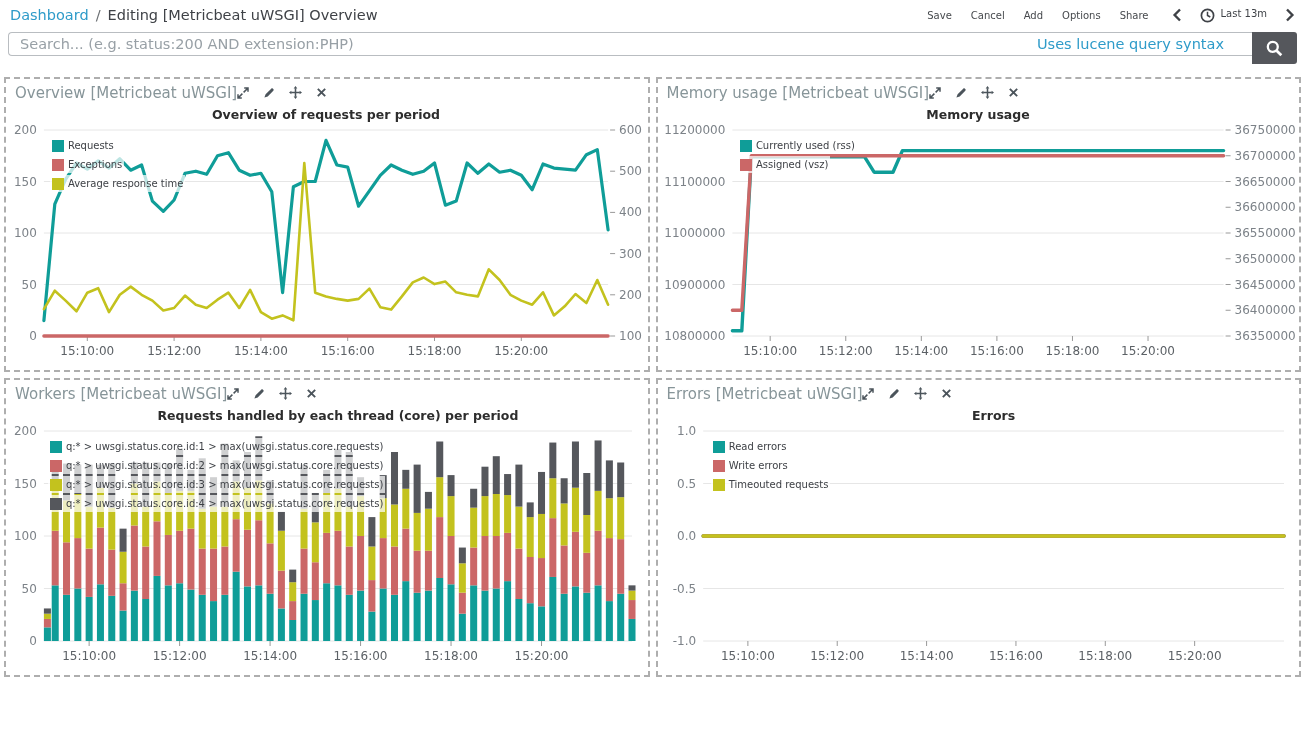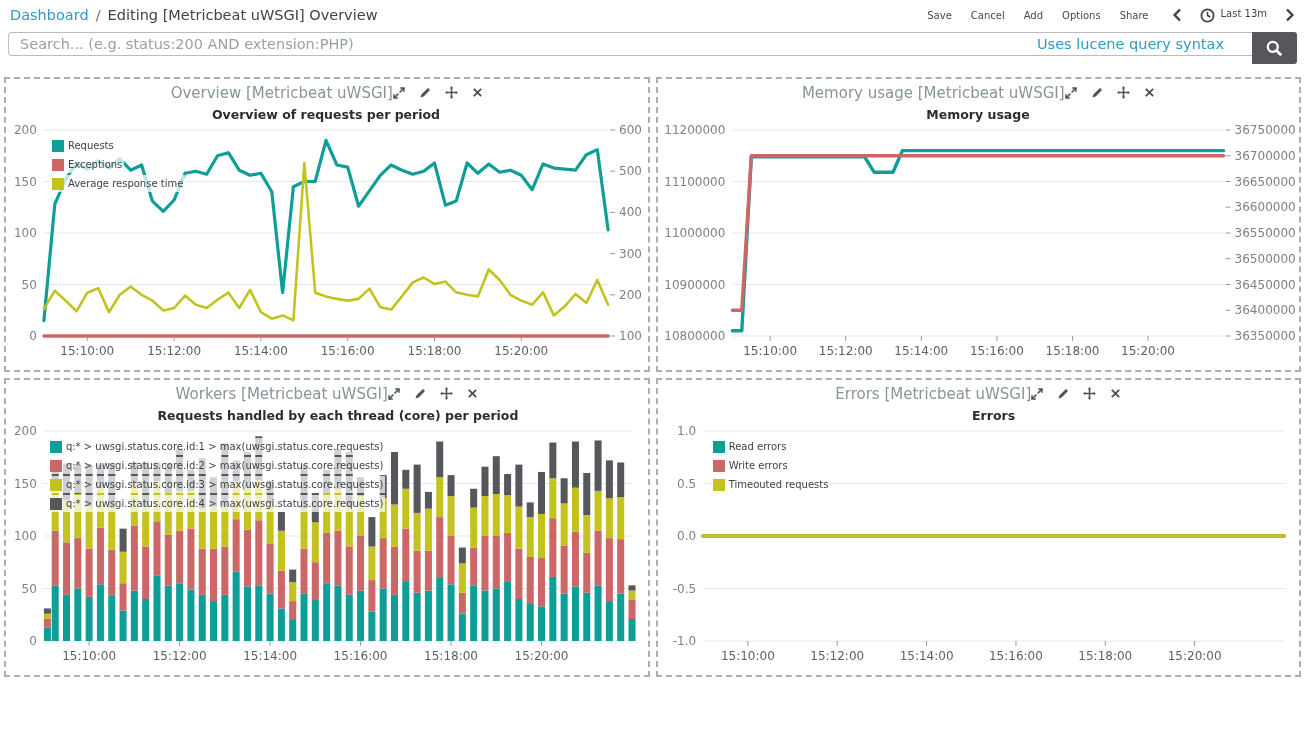--- a/index.html
+++ b/index.html
@@ -24,21 +24,21 @@
     font-size:14.5px; color:#444; font-family:inherit; background:transparent; }
   .search-box input::placeholder { color:#98a0a6; }
   .lucene-hint { color:var(--link); font-size:14.5px; margin-right:28px;
     white-space:nowrap; text-decoration:none; cursor:pointer; }
   .search-btn { width:45px; height:32px; background:var(--dark); border:none;
     border-radius:0 3px 3px 0; display:flex; align-items:center; justify-content:center; cursor:pointer; }
   
   .panel-grid { display:grid; grid-template-columns:1fr 1fr;
     grid-template-rows:295px 299px; gap:6px; margin:13px 4px 0; }
   .panel { position:relative; border:2px dashed #aeaeae; background:#fff; overflow:hidden; }
-  .panel-header { display:flex; justify-content:center; align-items:center;
+  .panel-header { display:flex; justify-content:flex-start; align-items:center;
     height:24px; padding:3px 9px 0; cursor:move; }
   .panel-title { color:var(--panelTitle); font-size:15px; }
   .panel-icons { display:flex; gap:14px; color:var(--icon); align-items:center; }
   .icon-btn { cursor:pointer; display:flex; }
   .chart-area { position:absolute; left:2px; right:2px; top:27px; bottom:2px; }
   .legend { position:absolute; display:flex; flex-direction:column; gap:2px; align-items:flex-start; }
   .legend-item { display:flex; align-items:center; background:rgba(255,255,255,0.72);
     font-size:10px; color:#3e4146; line-height:17px; padding:0 2px; cursor:pointer; white-space:nowrap; }
   .swatch { width:12px; height:12px; margin-right:4px; flex:none; display:inline-block; }
   svg text { font-family:"DejaVu Sans","Liberation Sans",sans-serif; }
@@ -255,21 +255,30 @@
             <text x="261.323076923077" y="249" text-anchor="middle" font-size="12" fill="#5c6166">15:14:00</text>
             <line x1="336.89230769230767" y1="230" x2="336.89230769230767" y2="235" stroke="#999999" stroke-width="1"></line>
             <text x="336.89230769230767" y="249" text-anchor="middle" font-size="12" fill="#5c6166">15:16:00</text>
             <line x1="412.46153846153845" y1="230" x2="412.46153846153845" y2="235" stroke="#999999" stroke-width="1"></line>
             <text x="412.46153846153845" y="249" text-anchor="middle" font-size="12" fill="#5c6166">15:18:00</text>
             <line x1="488.03076923076924" y1="230" x2="488.03076923076924" y2="235" stroke="#999999" stroke-width="1"></line>
             <text x="488.03076923076924" y="249" text-anchor="middle" font-size="12" fill="#5c6166">15:20:00</text>
           </g>
           <polyline points="72.4,224.8 81.8,224.8 91.3,50.8 100.7,50.8 110.2,50.8 119.6,50.8 129.1,50.8 138.5,50.8 148.0,50.8 157.4,50.8 166.9,50.8 176.3,50.8 185.8,50.8 195.2,50.8 204.6,50.8 214.1,66.2 223.5,66.2 233.0,66.2 242.4,44.6 251.9,44.6 261.3,44.6 270.8,44.6 280.2,44.6 289.7,44.6 299.1,44.6 308.6,44.6 318.0,44.6 327.4,44.6 336.9,44.6 346.3,44.6 355.8,44.6 365.2,44.6 374.7,44.6 384.1,44.6 393.6,44.6 403.0,44.6 412.5,44.6 421.9,44.6 431.4,44.6 440.8,44.6 450.2,44.6 459.7,44.6 469.1,44.6 478.6,44.6 488.0,44.6 497.5,44.6 506.9,44.6 516.4,44.6 525.8,44.6 535.3,44.6 544.7,44.6 554.2,44.6 563.6,44.6" fill="none" stroke="#0f9d98" stroke-width="3.4" stroke-linejoin="round" stroke-linecap="round"></polyline>
           <polyline points="72.4,204.3 81.8,204.3 91.3,49.8 100.7,49.8 110.2,49.8 119.6,49.8 129.1,49.8 138.5,49.8 148.0,49.8 157.4,49.8 166.9,49.8 176.3,49.8 185.8,49.8 195.2,49.8 204.6,49.8 214.1,49.8 223.5,49.8 233.0,49.8 242.4,49.8 251.9,49.8 261.3,49.8 270.8,49.8 280.2,49.8 289.7,49.8 299.1,49.8 308.6,49.8 318.0,49.8 327.4,49.8 336.9,49.8 346.3,49.8 355.8,49.8 365.2,49.8 374.7,49.8 384.1,49.8 393.6,49.8 403.0,49.8 412.5,49.8 421.9,49.8 431.4,49.8 440.8,49.8 450.2,49.8 459.7,49.8 469.1,49.8 478.6,49.8 488.0,49.8 497.5,49.8 506.9,49.8 516.4,49.8 525.8,49.8 535.3,49.8 544.7,49.8 554.2,49.8 563.6,49.8" fill="none" stroke="#cb6767" stroke-width="3.4" stroke-linejoin="round" stroke-linecap="round"></polyline>
-        </svg></div>
+        </svg><div class="legend" style="left: 78.4px; top: 31px;">
+          <div class="legend-item">
+            <span class="swatch" style="background: rgb(15, 157, 152);"></span>
+            <span>Currently used (rss)</span>
+          </div>
+          <div class="legend-item">
+            <span class="swatch" style="background: rgb(203, 103, 103);"></span>
+            <span>Assigned (vsz)</span>
+          </div>
+        </div></div>
     </div>
     <div class="panel">
       <div class="panel-header">
         <div class="panel-title">Workers [Metricbeat uWSGI]</div>
         <div class="panel-icons">
           <div class="icon-btn">
             <svg width="12" height="12" viewBox="0 0 12 12">
               <path d="M7.2 1 H11 V4.8 M11 1 L6.6 5.4 M4.8 11 H1 V7.2 M1 11 L5.4 6.6" fill="none" stroke="currentColor" stroke-width="1.5"></path>
             </svg>
           </div>

